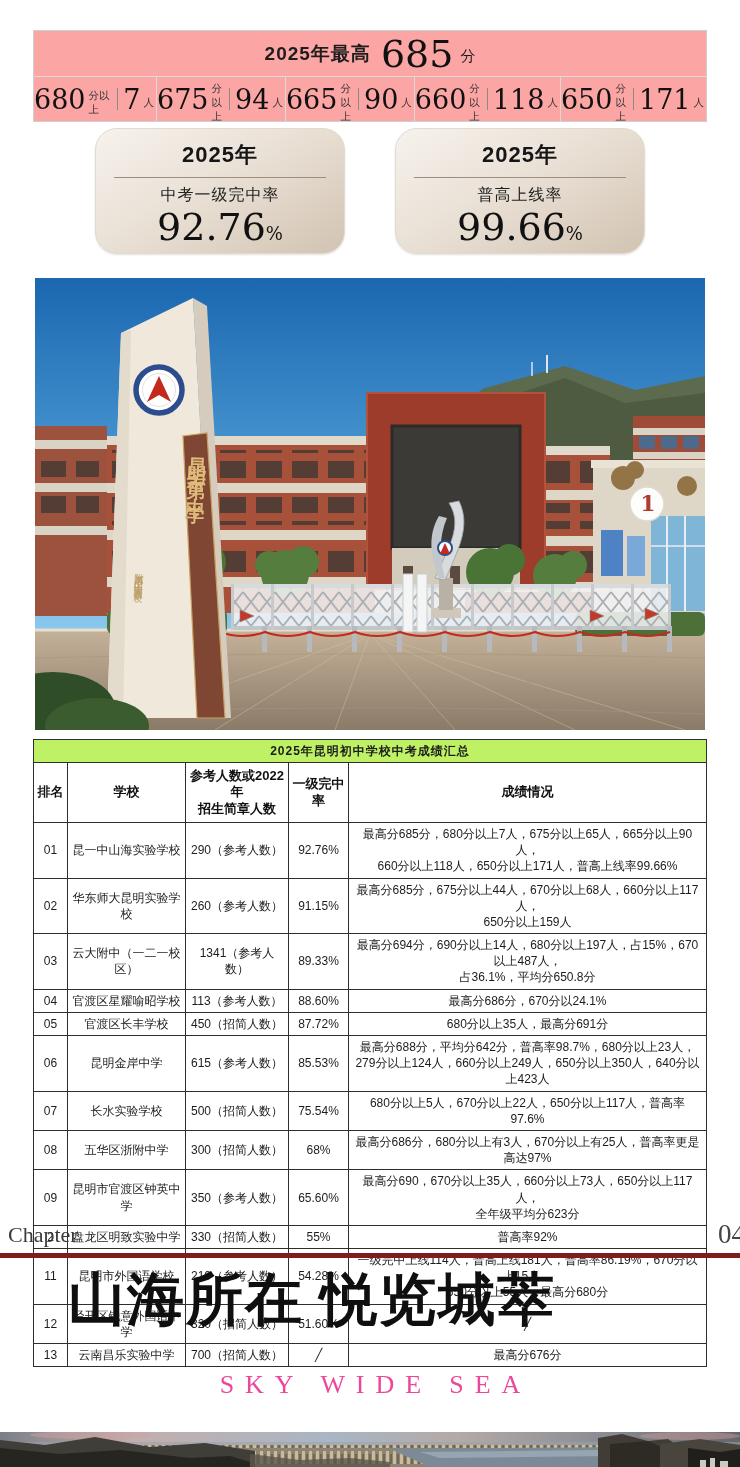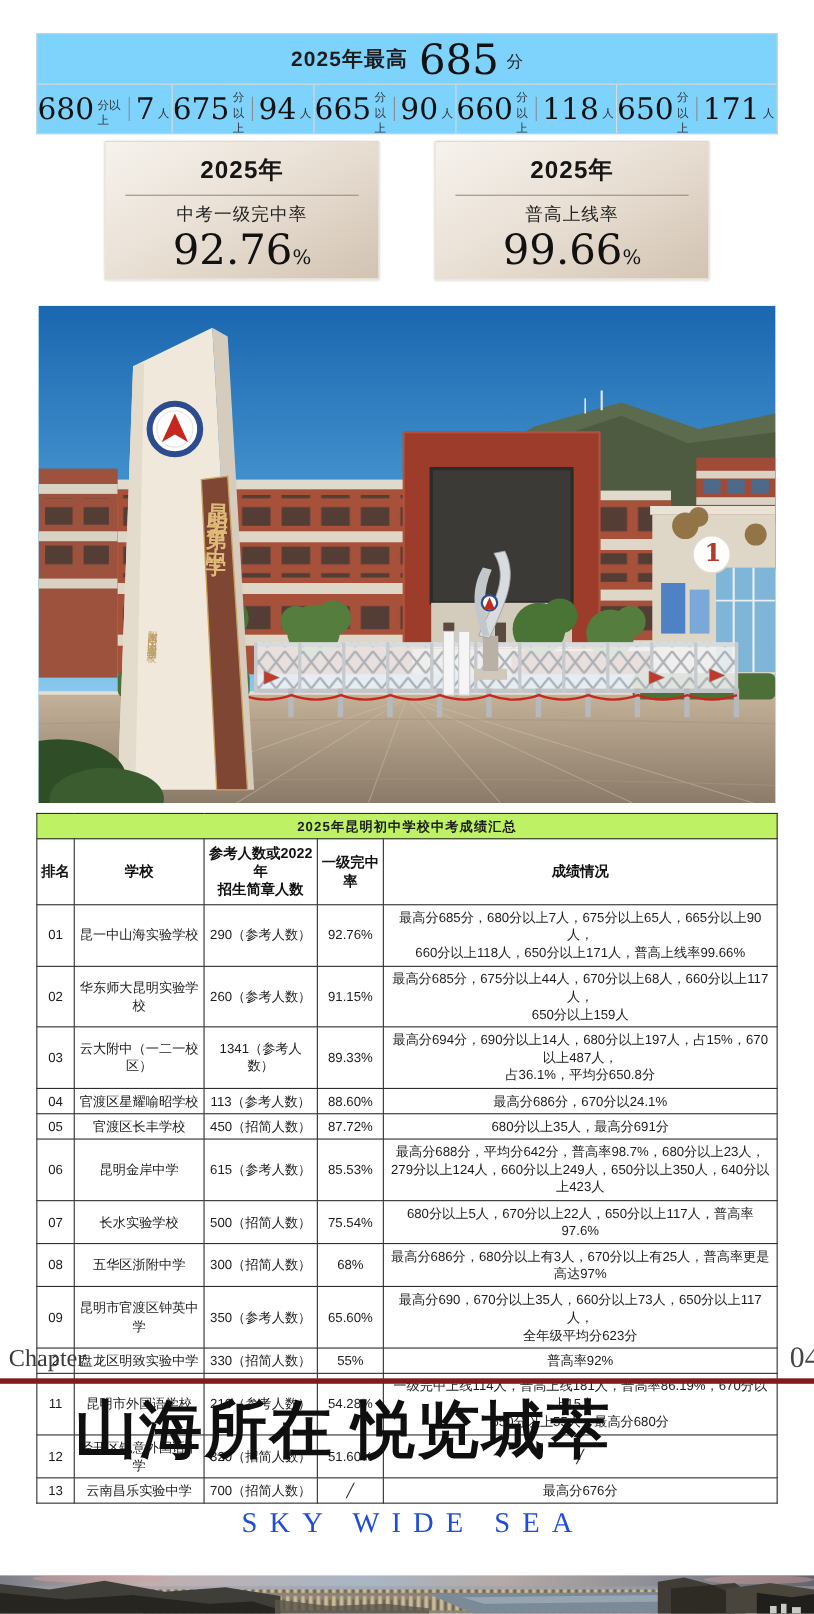--- a/index.html
+++ b/index.html
@@ -3,35 +3,35 @@
 <meta charset="utf-8">
 <style>
   * { margin:0; padding:0; box-sizing:border-box; }
   html,body { background:#fff; }
   body {
     position:relative; width:740px; height:1467px; overflow:hidden;
     font-family:"Liberation Sans", sans-serif; color:#222;
   }
 
   
-  .top-box { position:absolute; top:30px; left:33px; width:674px; border:1px solid #cfcfcf; background:#7dd3fc; }
+  .top-box { position:absolute; top:30px; left:33px; width:674px; border:1px solid #cfcfcf; background:#fca5a5; }
   .headline { height:46px; display:flex; align-items:center; justify-content:center; border-bottom:1px solid #dadada; }
   .headline-prefix { font-size:19px; font-weight:600; letter-spacing:1px; color:#1d1d1d; }
   .headline-score { font-family:"DejaVu Serif",serif; font-size:38px; line-height:1; margin:0 7px 0 10px; color:#111; }
   .headline-unit { font-size:15px; color:#1d1d1d; margin-top:6px; }
   .tier-row { display:flex; height:44px; }
   .tier { flex:1; display:flex; align-items:center; justify-content:center; border-right:1px solid #dadada; }
   .tier:last-child { border-right:none; }
   .tier-score,.tier-count { font-family:"DejaVu Serif",serif; font-size:27px; color:#111; line-height:1; }
   .tier-suffix,.tier-unit { font-size:10.5px; color:#333; margin:8px 2px 0 3px; }
   .tier-sep { width:1px; height:22px; background:#8a8a8a; margin:0 6px 0 4px; }
 
   
   .cards { position:absolute; top:128px; left:95px; width:550px; display:flex; gap:50px; }
-  .card { width:250px; height:126px; border-radius:2px; text-align:center;
+  .card { width:250px; height:126px; border-radius:22px; text-align:center;
     background:linear-gradient(150deg,#f6f2ed 0%,#eae1d6 45%,#d2c3b2 100%);
     border:1px solid #e3d9cc; box-shadow:0 1px 2px rgba(0,0,0,.12); }
   .card-year { font-size:22px; font-weight:700; color:#161616; margin-top:11px; letter-spacing:1px; }
   .card-divider { width:212px; height:1px; background:#9c8e82; margin:7px auto 7px; }
   .card-label { font-size:16px; color:#222; letter-spacing:1px; }
   .card-value { font-family:"DejaVu Serif",serif; font-size:38px; line-height:1.15; color:#111; }
   .card-unit { font-size:18px; }
 
   
   .photo { position:absolute; top:278px; left:35px; width:670px; height:452px; overflow:hidden; background:#7fc3ea; }
@@ -56,21 +56,21 @@
   td.cell-result { white-space:pre-line; }
 
   
   .chapter-row { position:absolute; top:1226px; left:0; width:740px; height:32px; border-bottom:5px solid #7f1d1d; }
   .chapter-label { position:absolute; left:8px; bottom:5px; font-family:"Liberation Serif",serif; font-size:22px; color:#3a3a3a; }
   .chapter-number { position:absolute; right:-5px; bottom:3px; font-family:"Liberation Serif",serif; font-size:27px; color:#454545; }
   .main-title { position:absolute; top:1262px; left:0; width:624px; text-align:center;
     font-family:"Liberation Serif","DejaVu Serif",serif; font-size:57px; font-weight:700;
     letter-spacing:2px; color:#0f0f0f; }
   .sub-title { position:absolute; top:1370px; left:0; width:740px; text-align:center;
-    font-family:"Liberation Serif",serif; font-size:26px; letter-spacing:.42em; text-indent:.42em; color:#1d4ed8; }
+    font-family:"Liberation Serif",serif; font-size:26px; letter-spacing:.42em; text-indent:.42em; color:#ec4899; }
   .panorama { position:absolute; top:1432px; left:0; width:740px; height:35px; }
 </style>
 </head>
 <body>
 
 <div class="top-box">
   <div class="headline">
     <span class="headline-prefix">2025年最高</span>
     <span class="headline-score">685</span>
     <span class="headline-unit">分</span>

